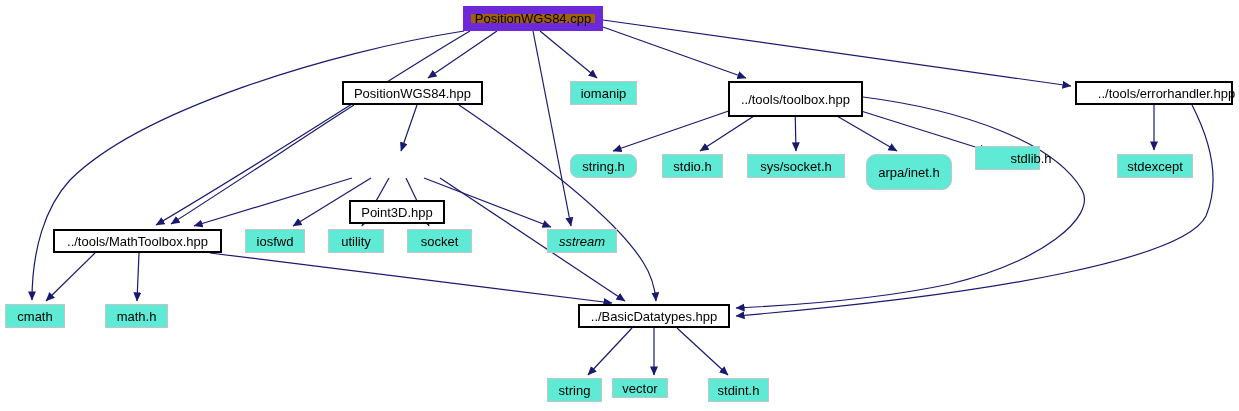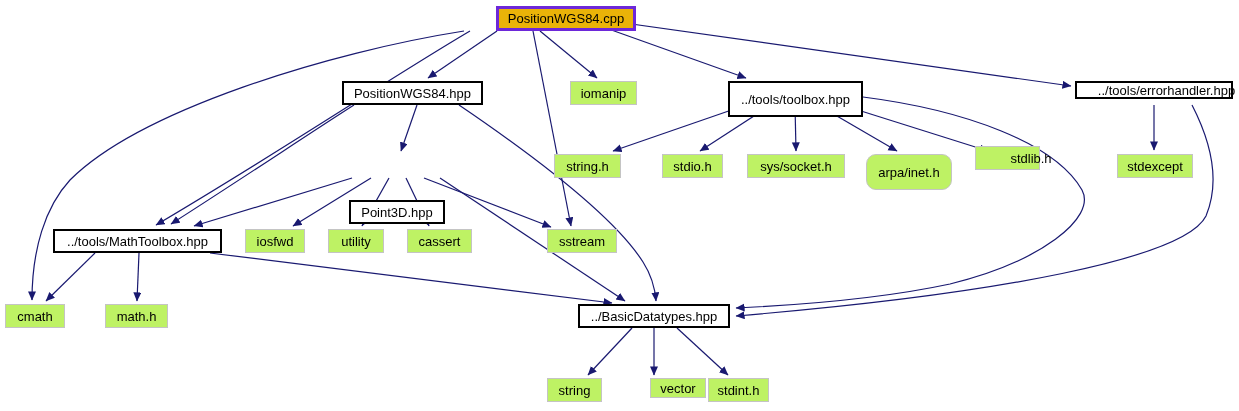--- a/index.html
+++ b/index.html
@@ -13,23 +13,23 @@
   #edges{position:absolute;left:0;top:0;width:1239px;height:411px;}
   .node{
     position:absolute;
     box-sizing:border-box;
     display:flex;align-items:center;justify-content:center;
     font-size:13px;color:#000;
     background:#ffffff;
     white-space:nowrap;
     line-height:1;
   }
-  .node.root{background:#eab308;border:3px solid #6d28d9;margin-left:33px;}
+  .node.root{background:#a16207;border:8px solid #6d28d9;}
   .node.internal{background:#ffffff;border:2px solid #000000;}
-  .node.external{background:#bef264;border:1px solid #c4c4c4;}
+  .node.external{background:#5eead4;border:1px solid #c4c4c4;}
   .edge{fill:none;stroke-width:1.2px;}
 </style>
 </head>
 <body>
 
 <div id="canvas">
   <svg id="edges" viewBox="0 0 1239 411" xmlns="http://www.w3.org/2000/svg">
     <defs>
       <marker id="arrow" markerUnits="userSpaceOnUse" markerWidth="10" markerHeight="9" refX="8.6" refY="4" orient="auto">
         <path d="M0,0 L9,4 L0,8 z" fill="#191970"></path>
@@ -66,33 +66,33 @@
         <path d="M632,328 L588,375" class="edge" stroke="#191970" marker-end="url(#arrow)"></path>
         <path d="M654,328 L654,375" class="edge" stroke="#191970" marker-end="url(#arrow)"></path>
         <path d="M677,328 L728,375" class="edge" stroke="#191970" marker-end="url(#arrow)"></path>
       </g>
   </svg>
   <div id="nodes">
       <div class="node root" style="left: 463px; top: 6px; width: 140px; height: 25px;">PositionWGS84.cpp</div>
       <div class="node internal" style="left: 342px; top: 81px; width: 141px; height: 24px;">PositionWGS84.hpp</div>
       <div class="node external" style="left: 570px; top: 81px; width: 67px; height: 24px;">iomanip</div>
       <div class="node internal" style="left: 728px; top: 81px; width: 135px; height: 36px;">../tools/toolbox.hpp</div>
-      <div class="node internal" style="left: 1075px; top: 81px; width: 158px; height: 18px; padding-left: 25px;">../tools/errorhandler.hpp</div>
+      <div class="node internal" style="left: 1075px; top: 81px; width: 158px; height: 24px; padding-left: 25px;">../tools/errorhandler.hpp</div>
       <div class="node internal" style="left: 349px; top: 154px; width: 96px; height: 24px; margin-top: 46px;">Point3D.hpp</div>
-      <div class="node external" style="left: 554px; top: 154px; width: 67px; height: 24px;">string.h</div>
+      <div class="node external" style="left: 570px; top: 154px; width: 67px; height: 24px; border-radius: 8px;">string.h</div>
       <div class="node external" style="left: 662px; top: 154px; width: 61px; height: 24px;">stdio.h</div>
       <div class="node external" style="left: 747px; top: 154px; width: 98px; height: 24px;">sys/socket.h</div>
       <div class="node external" style="left: 866px; top: 154px; width: 86px; height: 36px; border-radius: 10px;">arpa/inet.h</div>
       <div class="node external" style="left: 975px; top: 146px; width: 65px; height: 24px; padding-left: 47px;">stdlib.h</div>
       <div class="node external" style="left: 1117px; top: 154px; width: 76px; height: 24px;">stdexcept</div>
       <div class="node internal" style="left: 53px; top: 229px; width: 169px; height: 24px;">../tools/MathToolbox.hpp</div>
       <div class="node external" style="left: 245px; top: 229px; width: 60px; height: 24px;">iosfwd</div>
       <div class="node external" style="left: 328px; top: 229px; width: 56px; height: 24px;">utility</div>
-      <div class="node external" style="left: 407px; top: 229px; width: 65px; height: 24px;">cassert</div>
-      <div class="node external" style="left: 547px; top: 229px; width: 70px; height: 24px;">sstream</div>
+      <div class="node external" style="left: 407px; top: 229px; width: 65px; height: 24px;">socket</div>
+      <div class="node external" style="left: 547px; top: 229px; width: 70px; height: 24px; font-style: italic;">sstream</div>
       <div class="node external" style="left: 5px; top: 304px; width: 60px; height: 24px;">cmath</div>
       <div class="node external" style="left: 105px; top: 304px; width: 63px; height: 24px;">math.h</div>
       <div class="node internal" style="left: 578px; top: 304px; width: 152px; height: 24px;">../BasicDatatypes.hpp</div>
       <div class="node external" style="left: 547px; top: 378px; width: 55px; height: 24px;">string</div>
-      <div class="node external" style="left: 650px; top: 378px; width: 56px; height: 20px;">vector</div>
+      <div class="node external" style="left: 612px; top: 378px; width: 56px; height: 20px;">vector</div>
       <div class="node external" style="left: 708px; top: 378px; width: 61px; height: 24px;">stdint.h</div>
     </div>
 </div>
 
 </body></html>

